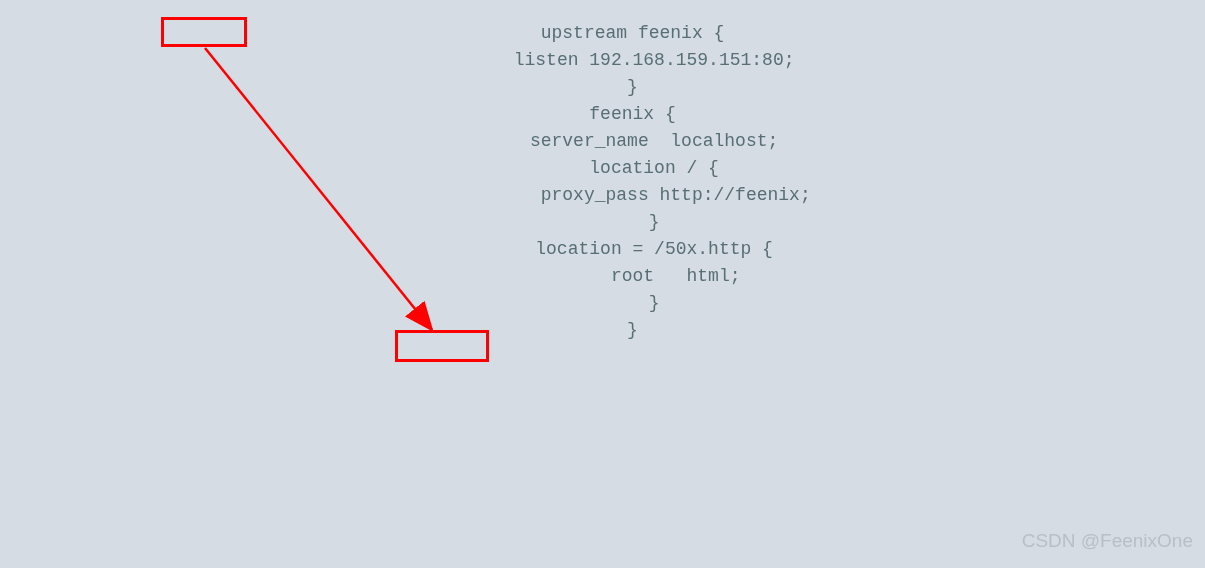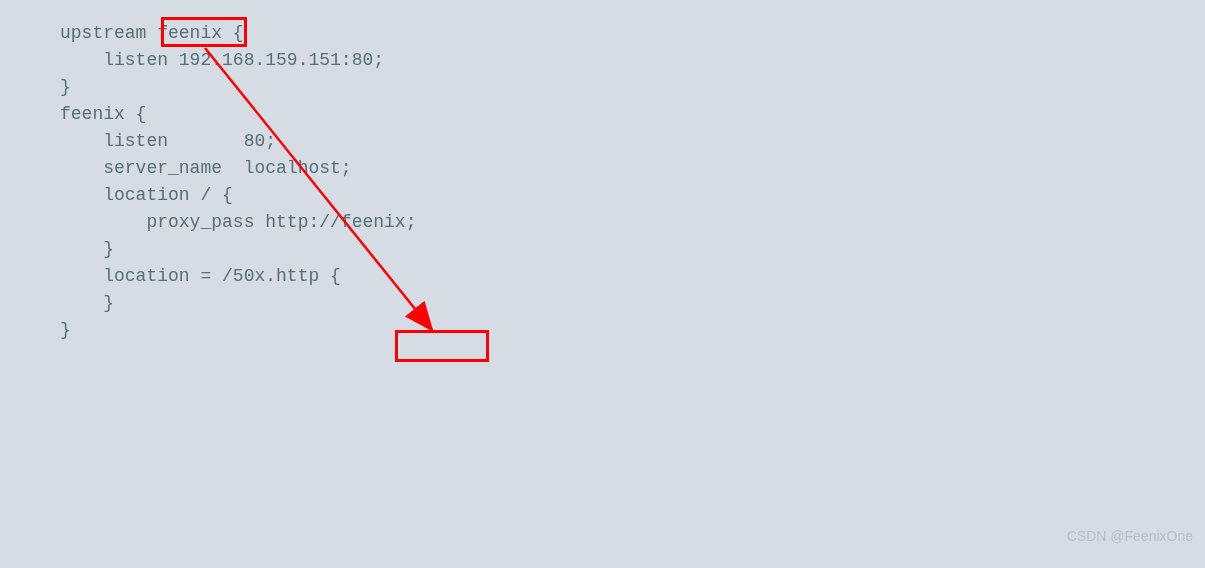--- a/index.html
+++ b/index.html
@@ -15,20 +15,21 @@
       font-family: 'Consolas', 'Monaco', 'Courier New', monospace;
       overflow: hidden;
     }
     .code-container {
       position: absolute;
       top: 0;
       left: 0;
       width: 100%;
       height: 100%;
       padding: 20px 0 0 0;
+      text-align: center;
     }
     .code-line {
       font-size: 18px;
       line-height: 27px;
       color: #586e75;
       white-space: pre;
       padding-left: 60px;
     }
     .highlight-box {
       position: absolute;
@@ -51,44 +52,44 @@
     .svg-overlay {
       position: absolute;
       top: 0;
       left: 0;
       width: 100%;
       height: 100%;
       pointer-events: none;
     }
     .watermark {
       position: absolute;
-      bottom: 24px;
+      bottom: 16px;
       right: 12px;
       font-family: Arial, sans-serif;
-      font-size: 14px;
+      font-size: 19px;
       color: #b8bfc6;
     }
   </style>
 </head>
 <body>
 
 <div class="code-container">
   <div class="code-line">upstream feenix {</div>
   <div class="code-line">    listen 192.168.159.151:80;</div>
   <div class="code-line">}</div>
   <div class="code-line"></div>
   <div class="code-line">feenix {</div>
-  <div class="code-line">    listen       80;</div>
   <div class="code-line">    server_name  localhost;</div>
   <div class="code-line"></div>
   <div class="code-line">    location / {</div>
   <div class="code-line">        proxy_pass http://feenix;</div>
   <div class="code-line">    }</div>
   <div class="code-line"></div>
   <div class="code-line">    location = /50x.http {</div>
+  <div class="code-line">        root   html;</div>
   <div class="code-line">    }</div>
   <div class="code-line">}</div>
 </div>
 
 <div class="highlight-box highlight-1"></div>
 <div class="highlight-box highlight-2"></div>
 
 <svg class="svg-overlay" viewBox="0 0 1205 568" width="1205" height="568">
   <defs>
     <marker id="arrowhead" markerWidth="12" markerHeight="10" refX="11" refY="5" orient="auto">

